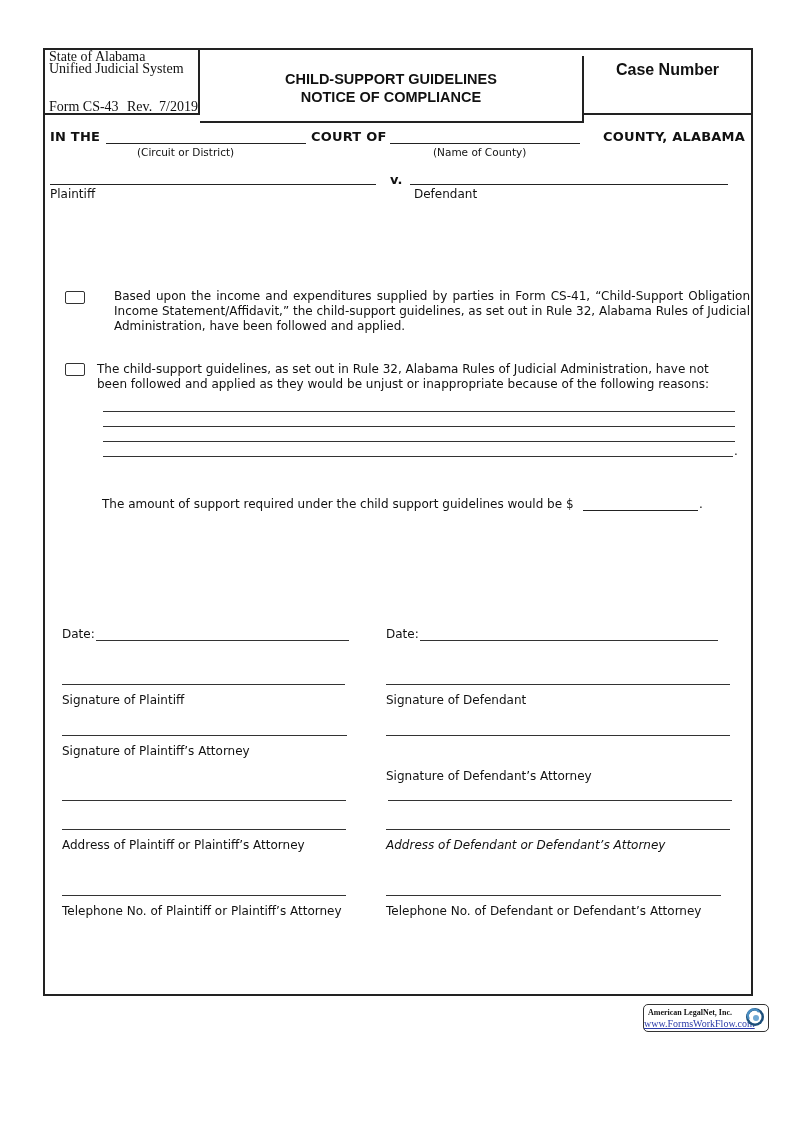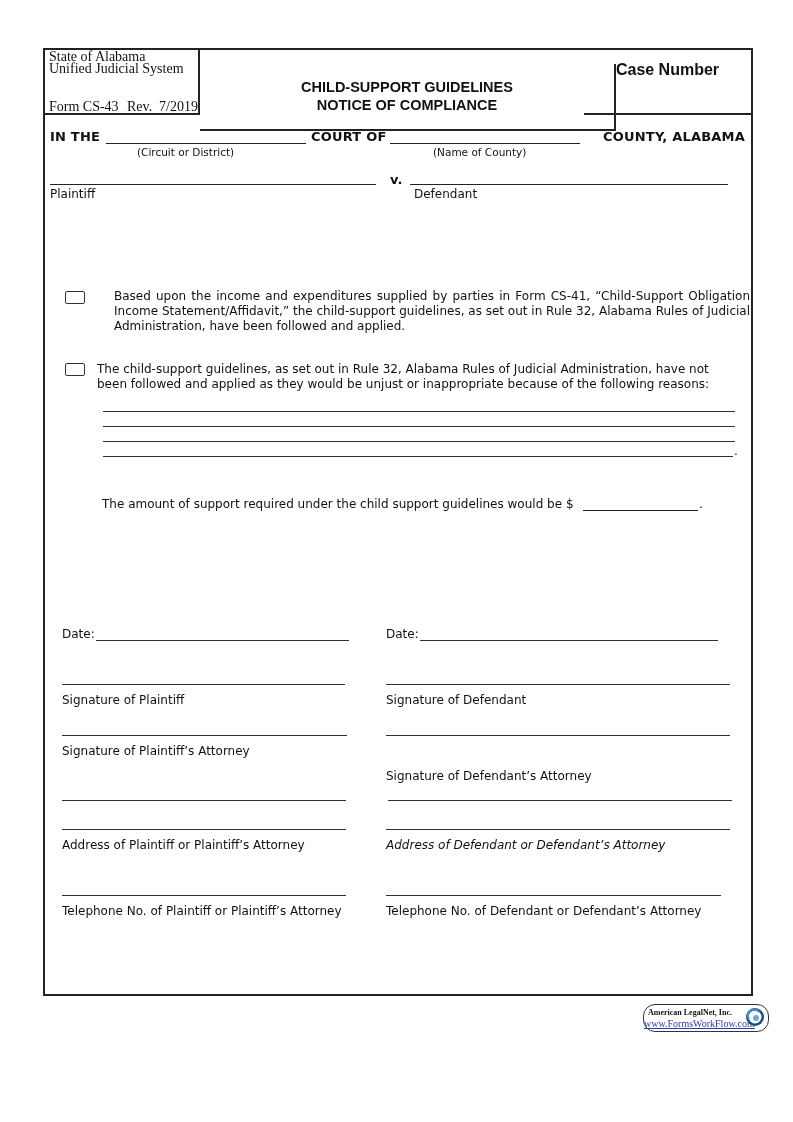--- a/index.html
+++ b/index.html
@@ -1,32 +1,32 @@
 <!DOCTYPE html>
 <html><head>
 <meta charset="utf-8">
 <style>
   html, body { margin: 0; padding: 0; background: #ffffff; }
   body { width: 793px; height: 1122px; position: relative; overflow: hidden; font-family: "DejaVu Sans", sans-serif; color: #111; }
   .abs { position: absolute; }
   .form-box { left: 43px; top: 48px; width: 706px; height: 944px; border: 2px solid #222; }
   .hdr-left { left: 43px; top: 48px; width: 155px; height: 65px; border-right: 2px solid #222; border-bottom: 2px solid #222; }
-  .hdr-mid { left: 200px; top: 64px; width: 382px; height: 65px; border-right: 2px solid #222; border-bottom: 2px solid #222; padding-left: 32px; }
+  .hdr-mid { left: 200px; top: 56px; width: 382px; height: 65px; border-right: 2px solid #222; border-bottom: 2px solid #222; }
   .hdr-right { left: 584px; top: 48px; width: 167px; height: 65px; border-bottom: 2px solid #222; }
   .serif-b { font-family: "Liberation Serif", serif; font-weight: normal; font-size: 14px; line-height: 12px; text-align: right; }
   .title { font-family: "Liberation Sans", sans-serif; font-weight: bold; font-size: 14.5px; line-height: 18px; text-align: center; width: 100%; }
   .case { font-family: "Liberation Sans", sans-serif; font-weight: bold; font-size: 16px; text-align: center; width: 100%; }
   .bold13 { font-family: "DejaVu Sans", sans-serif; font-weight: bold; font-size: 13px; letter-spacing: 0.2px; }
   .small { font-family: "DejaVu Sans", sans-serif; font-size: 11px; }
   .body12 { font-family: "DejaVu Sans", sans-serif; font-size: 12px; line-height: 15px; }
   .blank { display: inline-block; border-bottom: 1px solid #222; height: 12px; vertical-align: baseline; }
   .hline { height: 0; border-top: 1px solid #333; }
   .checkbox { width: 20px; height: 13px; border: 1.5px solid #333; border-radius: 2px; background: #fff; box-sizing: border-box; }
   .para { text-align: justify; margin-left: 17px; }
-  .logo { left: 643px; top: 1004px; width: 124px; height: 26px; border: 1.5px solid #333; border-radius: 12px; background: #fff; }
+  .logo { left: 643px; top: 1004px; width: 124px; height: 26px; border: 1.5px solid #333; border-radius: 5px; background: #fff; }
   .logo-t1 { font-family: "Liberation Serif", serif; font-weight: bold; font-size: 8px; left: 4px; top: 3px; color: #111; white-space: nowrap; }
   .logo-t2 { font-family: "Liberation Serif", serif; font-size: 10px; left: 0; top: 13px; color: #2a3aa8; text-decoration: underline; white-space: nowrap; }
   .logo-globe { right: 3px; top: 2px; width: 20px; height: 20px; }
 </style>
 </head>
 <body>
 
 <div class="abs form-box"></div>
 
 <div class="abs hdr-left">

